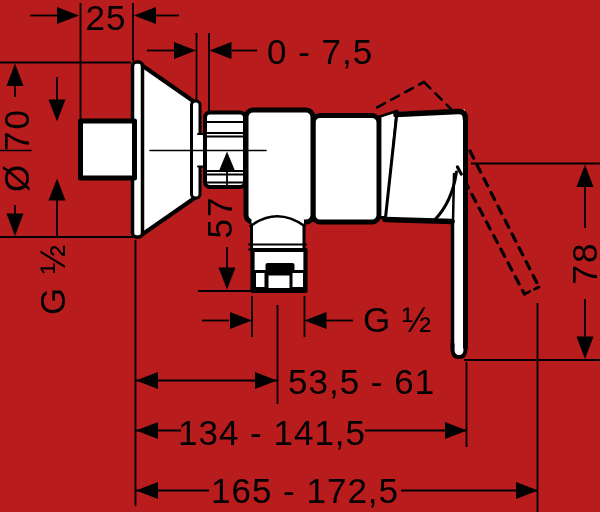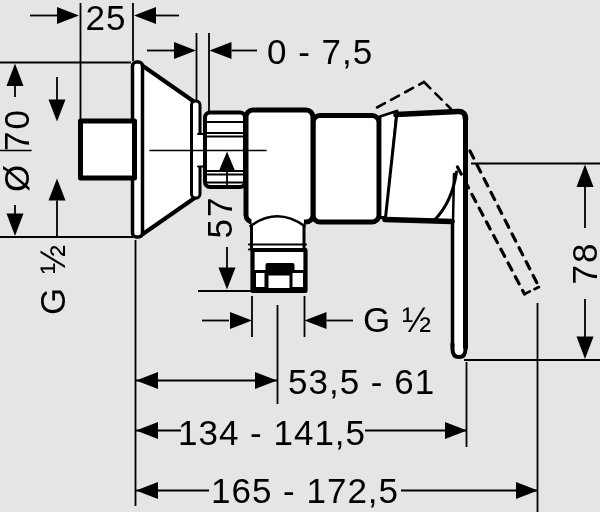--- a/index.html
+++ b/index.html
@@ -1,16 +1,16 @@
 <!DOCTYPE html>
 <html><head>
 <meta charset="utf-8">
 <style>
   html,body{margin:0;padding:0;background:#ffffff;}
-  .stage{width:600px;height:512px;position:relative;background:#e5e5e5;overflow:hidden;}
+  .stage{width:600px;height:512px;position:relative;background:#b91c1c;overflow:hidden;}
   svg{display:block;}
   svg text{
     font-family:"Liberation Sans", sans-serif;
     font-size:35px;
     letter-spacing:1px;
     fill:#000;
   }
   svg text.rot{letter-spacing:2px;}
   .outline{stroke:#000;fill:#fff;}
   .thin{stroke:#000;fill:none;}

